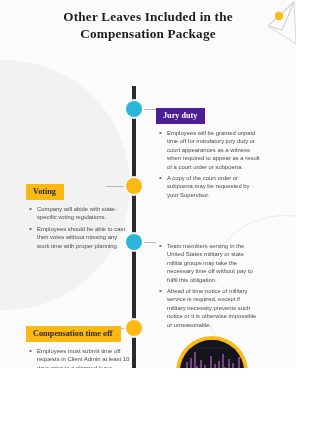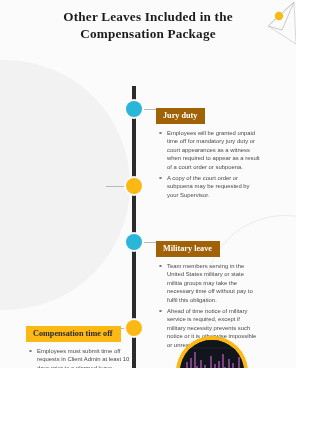--- a/index.html
+++ b/index.html
@@ -99,21 +99,21 @@
   .chip {
     display: inline-block;
     font-family: "Liberation Serif", serif;
     font-weight: bold;
     font-size: 8.2px;
     color: #ffffff;
     padding: 3px 8px 3px 7px;
     line-height: 10px;
     white-space: nowrap;
   }
-  .chip.cyan   { background: #a16207; }
+  .chip.cyan   { background: #4c1d95; }
   .chip.yellow { background: #fdb913; color: #2b2b2b; }
 
   ul.bullets {
     margin: 5px 0 0 0;
     padding: 0 0 0 10px;
     list-style: none;
   }
   ul.bullets li {
     position: relative;
     font-size: 5.9px;
@@ -214,23 +214,29 @@
   <div class="connector" style="left:112px; top:328px; width:15px;"></div>
 
   <div class="block right" style="top:104px;">
     <span class="chip cyan">Jury duty</span>
     <ul class="bullets">
       <li>Employees will be granted unpaid time off for mandatory jury duty or court appearances as a witness when required to appear as a result of a court order or subpoena.</li>
       <li>A copy of the court order or subpoena may be requested by your Supervisor.</li>
     </ul>
   </div>
 
+  <div class="block left" style="top:180px;">
+    <span class="chip yellow">Voting</span>
+    <ul class="bullets">
+      <li>Company will abide with state-specific voting regulations.</li>
+      <li>Employees should be able to cast their votes without missing any work time with proper planning.</li>
+    </ul>
+  </div>
 
   <div class="block right" style="top:237px;">
-    <span class="chip cyan">Military leave</span>
     <ul class="bullets">
       <li>Team members serving in the United States military or state militia groups may take the necessary time off without pay to fulfil this obligation.</li>
       <li>Ahead of time notice of military service is required, except if military necessity prevents such notice or it is otherwise impossible or unreasonable.</li>
     </ul>
   </div>
 
   <div class="block left" style="top:322px;">
     <span class="chip yellow">Compensation time off</span>
     <ul class="bullets">
       <li>Employees must submit time off requests in Client Admin at least 10 days prior to a planned leave.</li>

